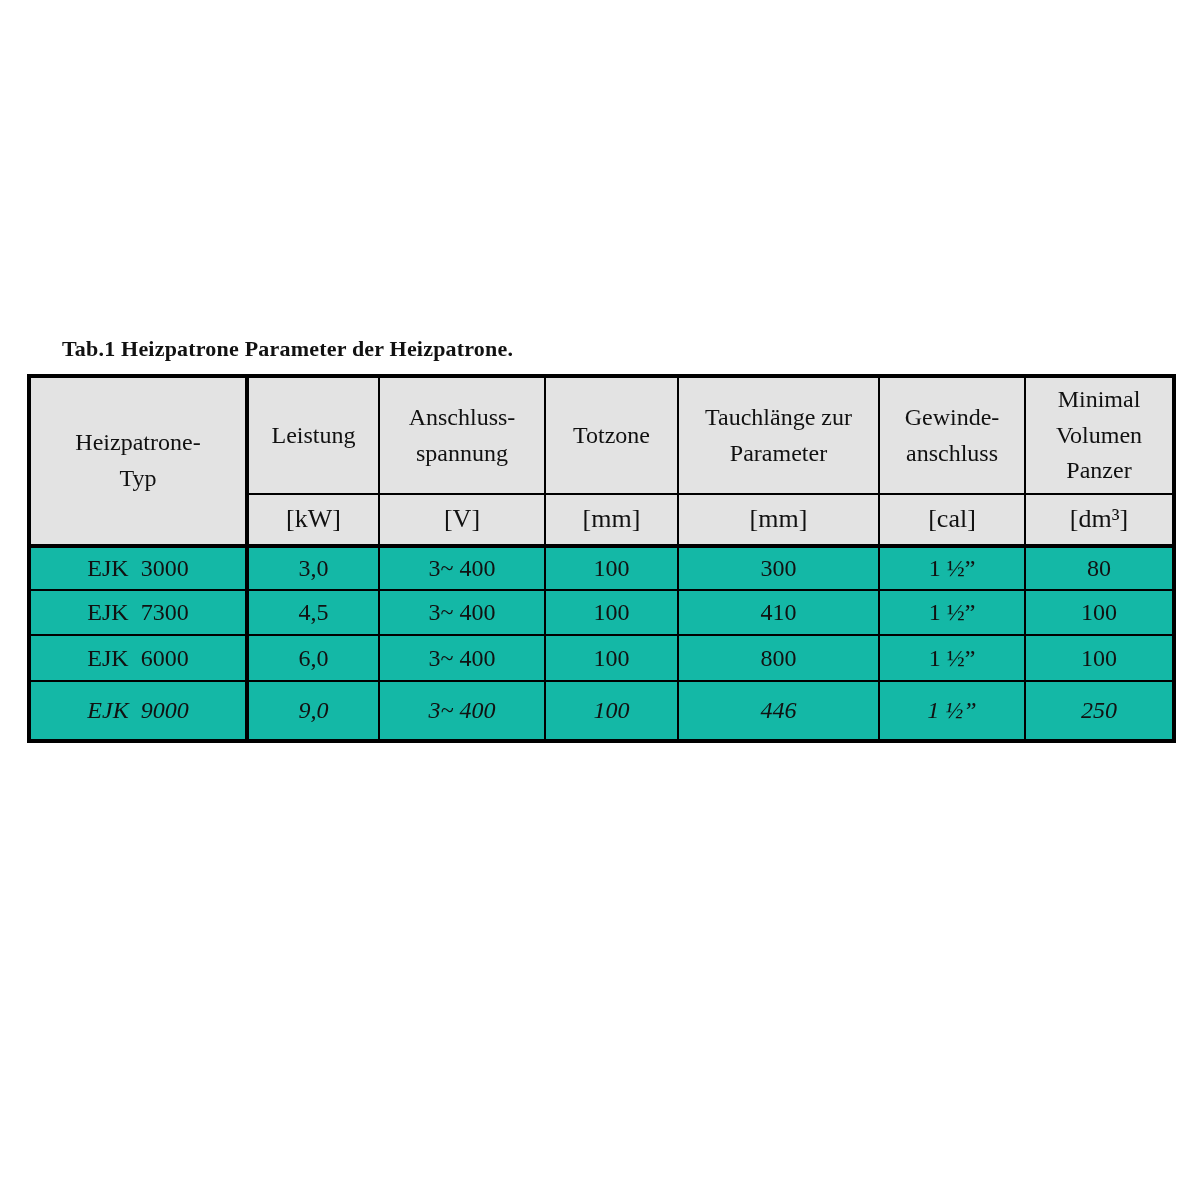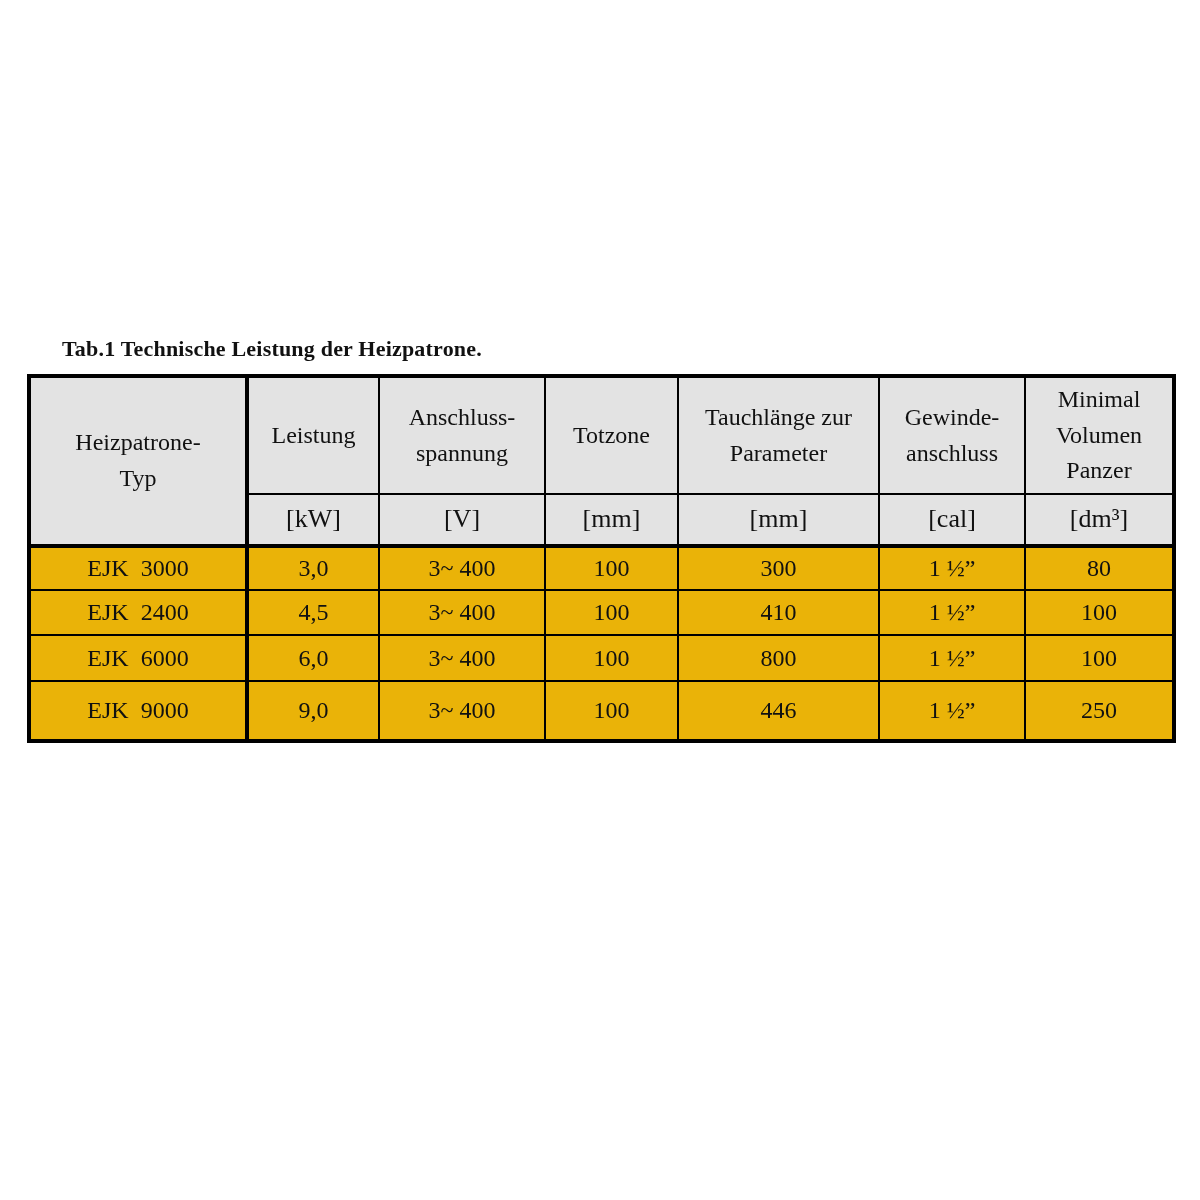--- a/index.html
+++ b/index.html
@@ -62,33 +62,33 @@
   }
   table.param-table tr.unit-row th {
     font-size: 26px;
     line-height: 1.1;
   }
   tr.name-row { height: 118px; }
   tr.unit-row { height: 52px; }
   tr.data-row-0 { height: 44px; }
   tr.data-row-1 { height: 45px; }
   tr.data-row-2 { height: 46px; }
-  tr.data-row-3 { height: 60px; }
+  tr.data-row-3 { height: 60px; font-style: italic; }
   table.param-table td {
-    background: #eab308;
+    background: #14b8a6;
     font-size: 24px;
     white-space: pre; 
   }
 </style>
 </head>
 <body>
 
 <div class="page">
 
-  <div class="doc-title">Tab.1 Technische Leistung der Heizpatrone.</div>
+  <div class="doc-title">Tab.1 Heizpatrone Parameter der Heizpatrone.</div>
 
   <table class="param-table">
     <colgroup>
       <col style="width:218px">
       <col style="width:132px">
       <col style="width:166px">
       <col style="width:133px">
       <col style="width:201px">
       <col style="width:146px">
       <col style="width:149px">
@@ -122,21 +122,21 @@
       <tr class="data-row-0">
         <td class="first-col">EJK  3000</td>
         <td>3,0</td>
         <td>3~ 400</td>
         <td>100</td>
         <td>300</td>
         <td>1 ½”</td>
         <td>80</td>
       </tr>
       <tr class="data-row-1">
-        <td class="first-col">EJK  2400</td>
+        <td class="first-col">EJK  7300</td>
         <td>4,5</td>
         <td>3~ 400</td>
         <td>100</td>
         <td>410</td>
         <td>1 ½”</td>
         <td>100</td>
       </tr>
       <tr class="data-row-2">
         <td class="first-col">EJK  6000</td>
         <td>6,0</td>

